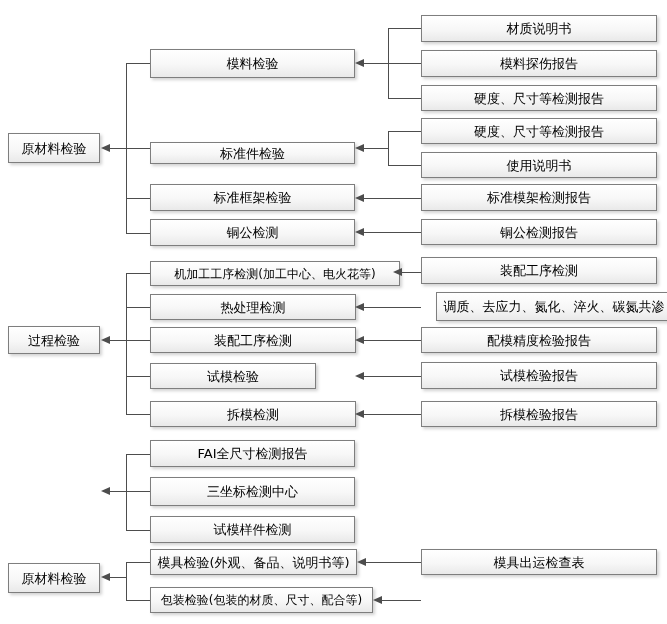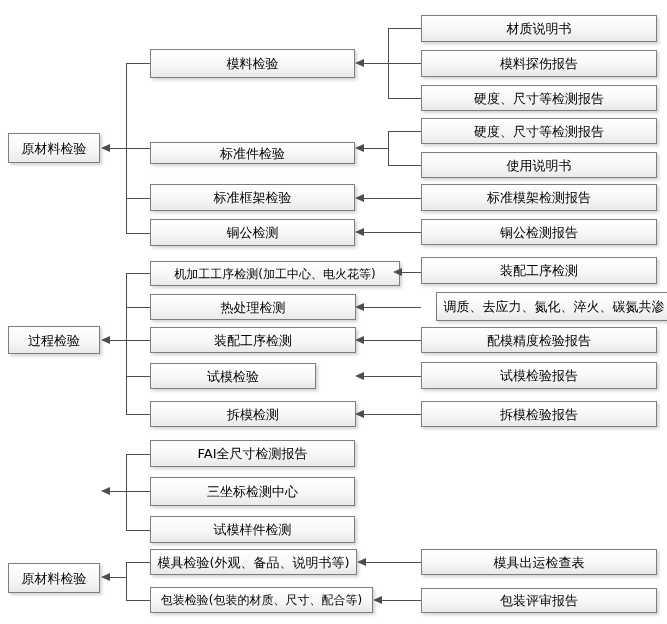--- a/index.html
+++ b/index.html
@@ -54,21 +54,20 @@
   <div class="box" style="left:421px;top:118px;width:236px;height:26px">硬度、尺寸等检测报告</div>
   <div class="box" style="left:421px;top:152px;width:236px;height:26px">使用说明书</div>
   <div class="box" style="left:421px;top:184px;width:236px;height:27px">标准模架检测报告</div>
   <div class="box" style="left:421px;top:219px;width:236px;height:26px">铜公检测报告</div>
   <div class="box" style="left:421px;top:257px;width:236px;height:27px">装配工序检测</div>
   <div class="box" style="left:436px;top:292px;width:236px;height:29px">调质、去应力、氮化、淬火、碳氮共渗</div>
   <div class="box" style="left:421px;top:327px;width:236px;height:26px">配模精度检验报告</div>
   <div class="box" style="left:421px;top:362px;width:236px;height:27px">试模检验报告</div>
   <div class="box" style="left:421px;top:401px;width:236px;height:26px">拆模检验报告</div>
   <div class="box" style="left:421px;top:549px;width:236px;height:26px">模具出运检查表</div>
-  <div class="box" style="left:421px;top:588px;width:236px;height:25px">包装评审报告</div>
 
   <div class="vline" style="left:126px;top:63px;height:171px"></div>
   <div class="hline" style="left:126px;top:63px;width:24px"></div>
   <div class="hline" style="left:109px;top:148px;width:41px"></div>
   <div class="ah" style="left:101px;top:144px"></div>
   <div class="hline" style="left:126px;top:198px;width:24px"></div>
   <div class="hline" style="left:126px;top:233px;width:24px"></div>
 
   <div class="vline" style="left:126px;top:273px;height:142px"></div>
   <div class="hline" style="left:126px;top:273px;width:24px"></div>

